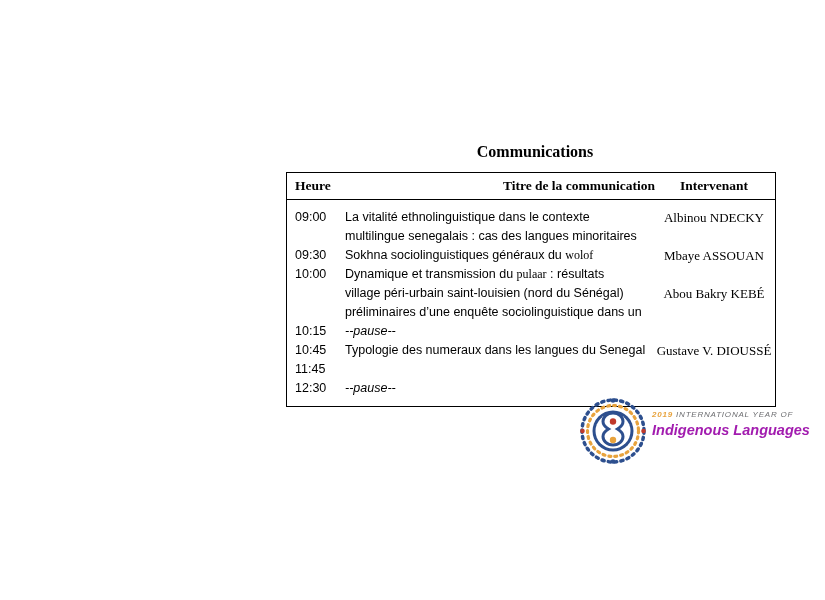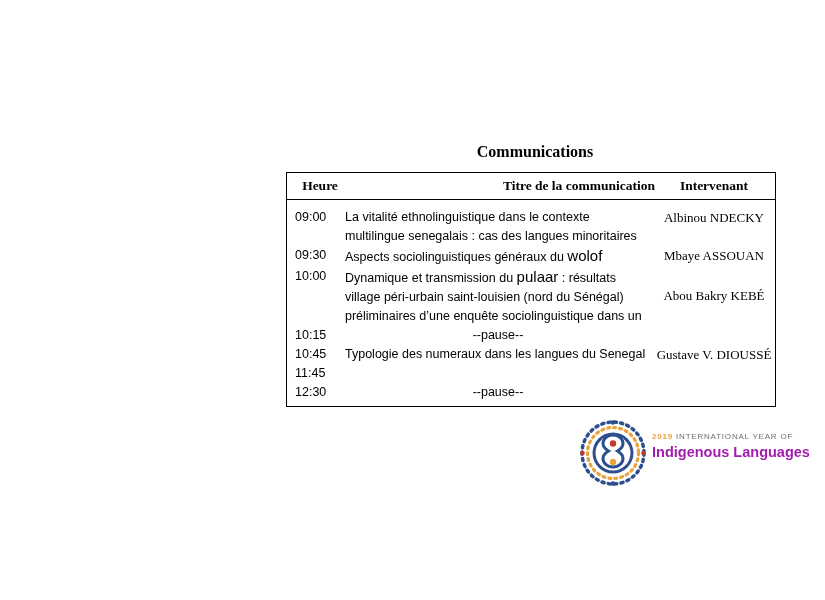--- a/index.html
+++ b/index.html
@@ -40,21 +40,20 @@
   .table-header-row {
     display: flex;
     border-bottom: 1.5px solid #000;
     height: 26px;
     align-items: center;
   }
   .th {
     font-weight: bold;
     font-size: 13.5px;
     font-family: "Liberation Serif", serif;
-    text-align: center;
   }
   .col-time { width: 58px; padding-left: 8px; box-sizing: border-box; }
   .col-title { width: 310px; text-align: right; box-sizing: border-box; }
   .col-speaker { width: 118px; text-align: center; box-sizing: border-box; }
 
   .table-body {
     padding-top: 8px;
   }
 
   .row {
@@ -72,44 +71,46 @@
   }
   .cell-title {
     width: 310px;
     box-sizing: border-box;
     font-family: "Liberation Sans", sans-serif;
     font-size: 12.5px;
     line-height: 19px;
     padding-right: 4px;
   }
   .cell-title.center {
-    text-align: center;
+    text-align: left;
+    font-style: italic;
   }
   .cell-speaker {
     width: 118px;
     box-sizing: border-box;
     font-family: "Liberation Serif", serif;
     font-size: 13px;
     line-height: 19px;
     text-align: center;
   }
   .mono {
-    font-family: Liberation Sans, sans-serif;
-    font-size: 15px;
+    font-family: Liberation Serif, serif;
+    font-size: 12px;
   }
   .spk-pad-1 { padding-top: 0px; }
   .spk-pad-2 { padding-top: 19px; }
 
   
   #logo-block {
     position: absolute;
     left: 580px;
-    top: 420px;
+    top: 398px;
     width: 215px;
     height: 70px;
+    font-style: italic;
   }
   #logo-mark {
     position: absolute;
     left: 0px;
     top: 0px;
     width: 66px;
     height: 66px;
   }
   #logo-text {
     position: absolute;
@@ -150,21 +151,21 @@
         <div class="cell-time">09:00</div>
         <div class="cell-title">
           <div><span>La vitalité ethnolinguistique dans le contexte</span></div>
           <div><span>multilingue senegalais : cas des langues minoritaires</span></div>
         </div>
         <div class="cell-speaker spk-pad-1">Albinou NDECKY</div>
       </div>
       <div class="row">
         <div class="cell-time">09:30</div>
         <div class="cell-title">
-          <div><span>Aspects sociolinguistiques généraux du </span><span class="mono">wolof</span></div>
+          <div><span>Sokhna sociolinguistiques généraux du </span><span class="mono">wolof</span></div>
         </div>
         <div class="cell-speaker">Mbaye ASSOUAN</div>
       </div>
       <div class="row">
         <div class="cell-time">10:00</div>
         <div class="cell-title">
           <div><span>Dynamique et transmission du </span><span class="mono">pulaar</span><span> : résultats</span></div>
           <div><span>village péri-urbain saint-louisien (nord du Sénégal)</span></div>
           <div><span>préliminaires d’une enquête sociolinguistique dans un</span></div>
         </div>

